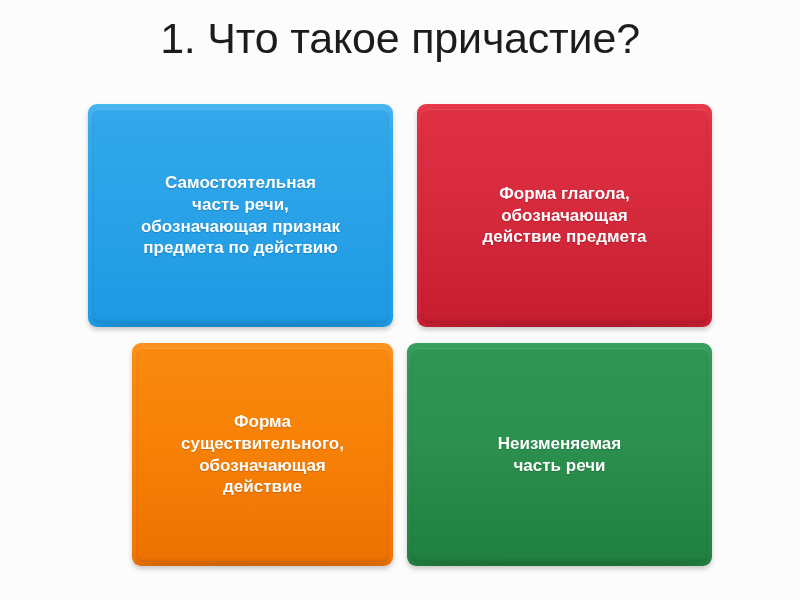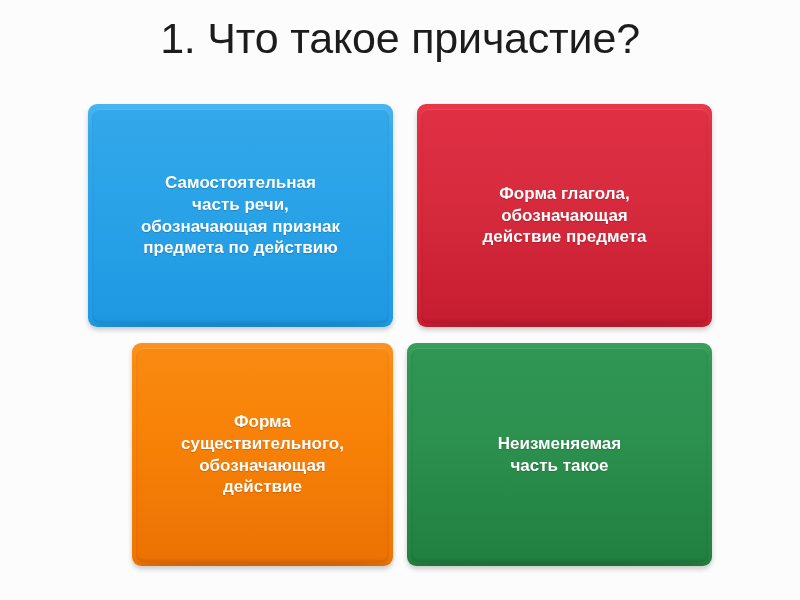--- a/index.html
+++ b/index.html
@@ -171,17 +171,17 @@
       <span class="card-face"></span>
       <span class="answer-label">Форма
 существительного,
 обозначающая
 действие</span>
     </div>
 
     <div class="answer-card card-green">
       <span class="card-face"></span>
       <span class="answer-label">Неизменяемая
-часть такое</span>
+часть речи</span>
     </div>
 
   </div>
 </div>
 
 </body></html>

